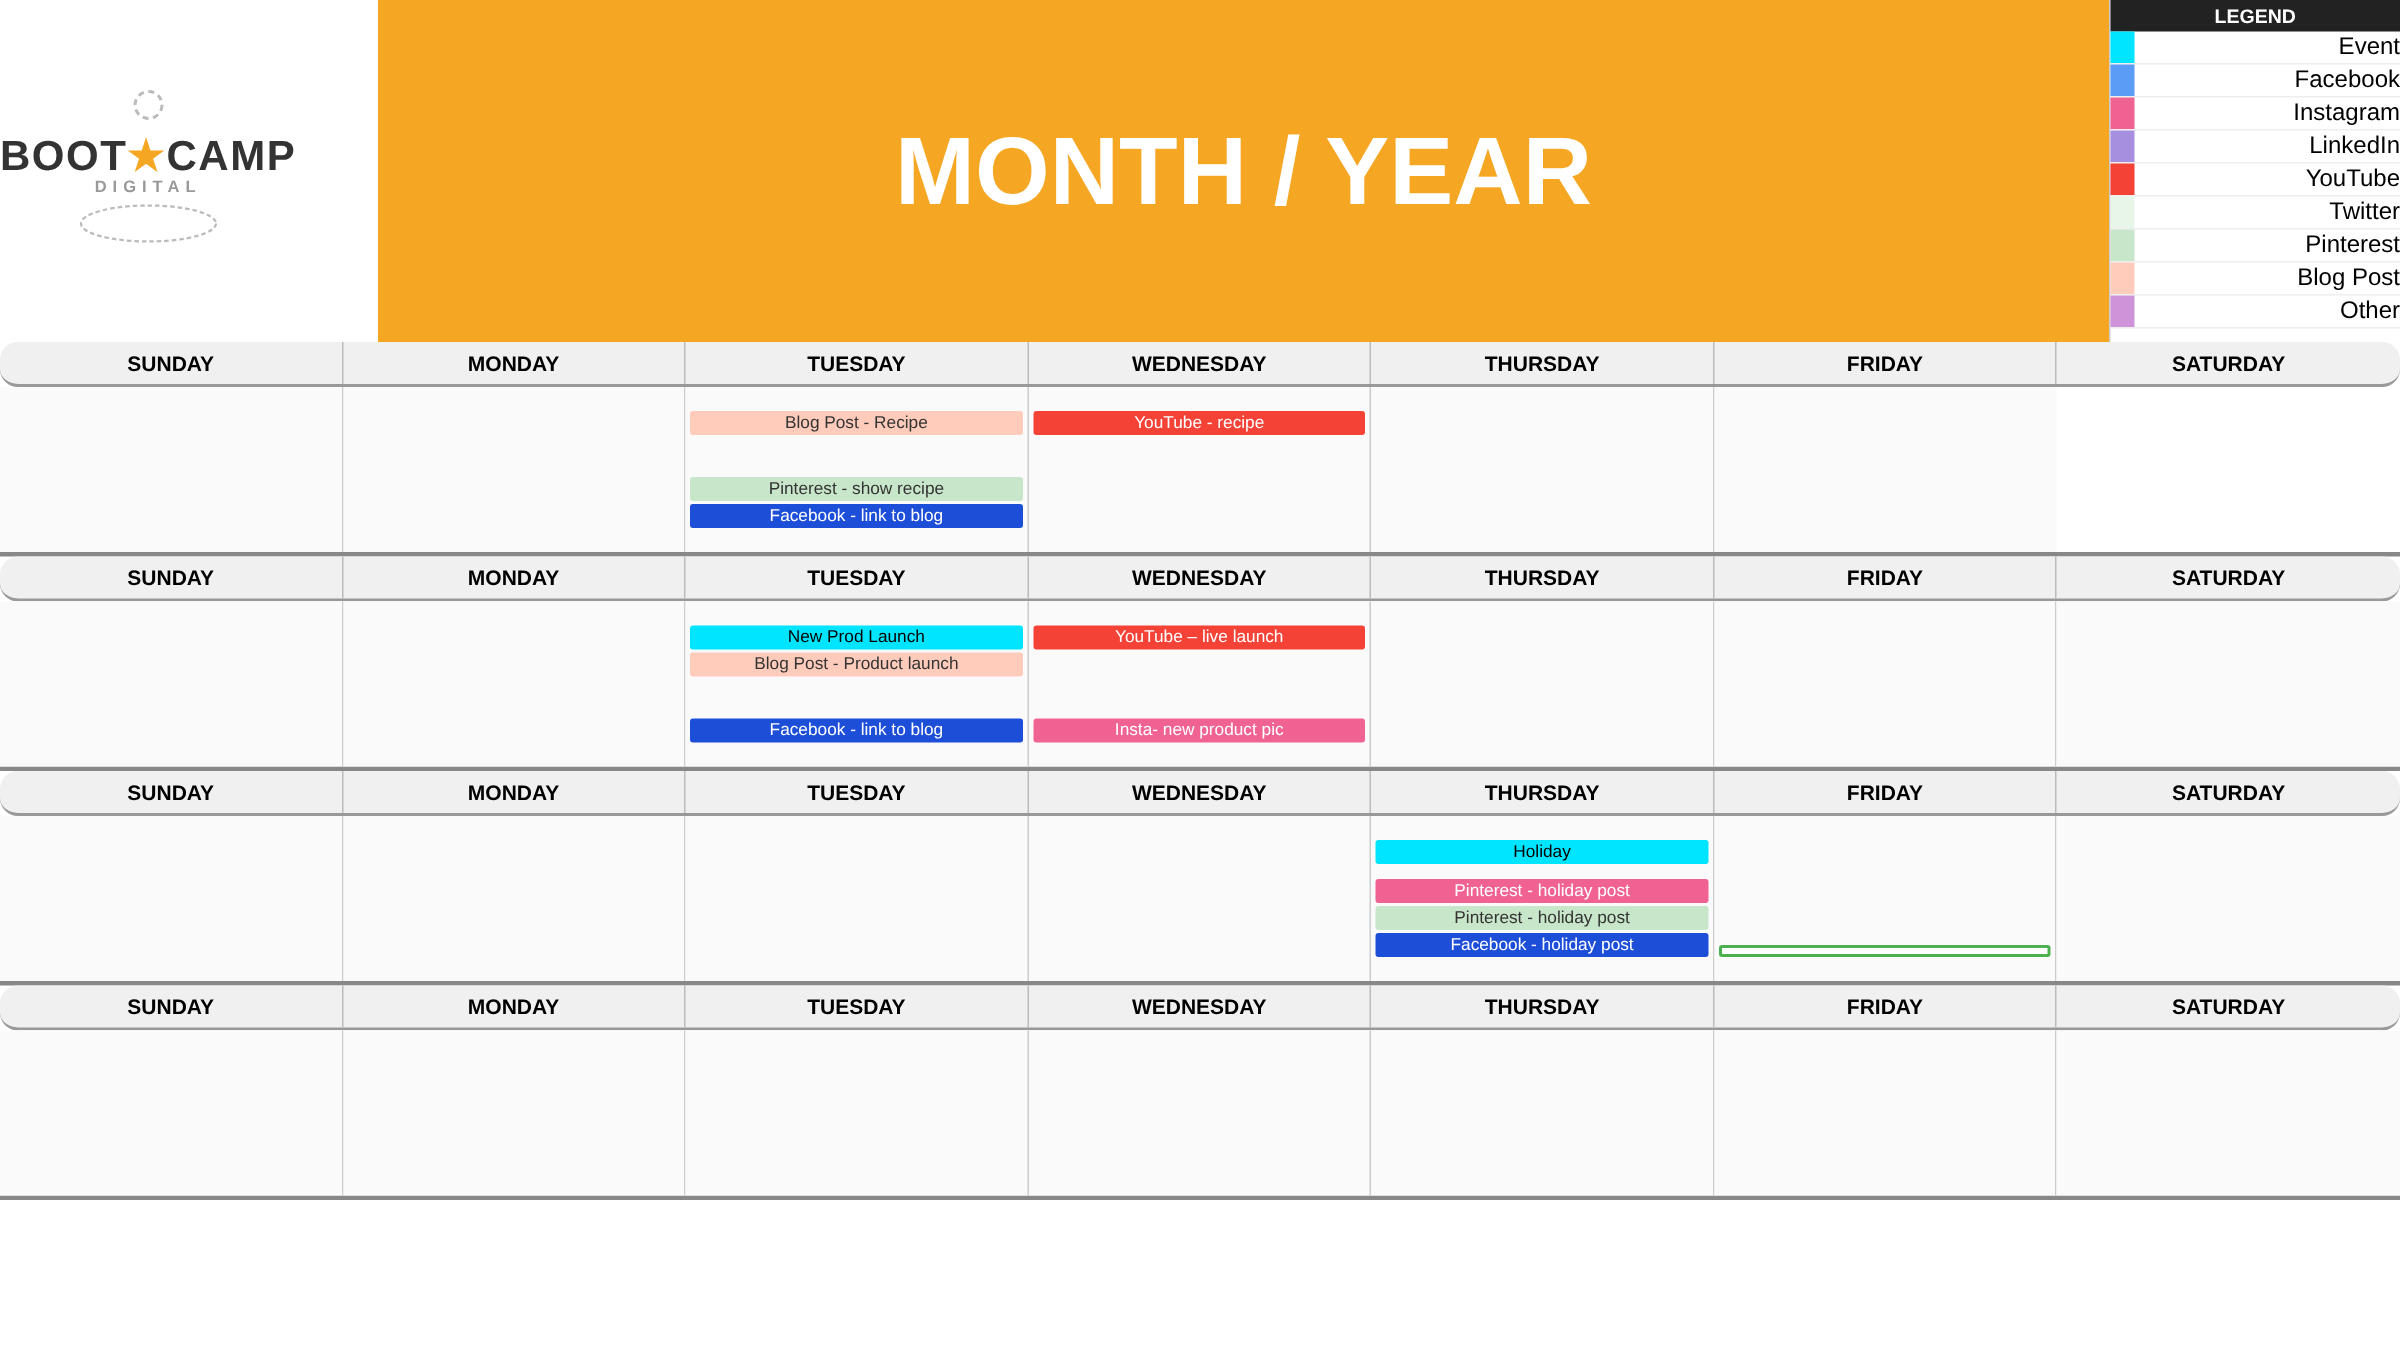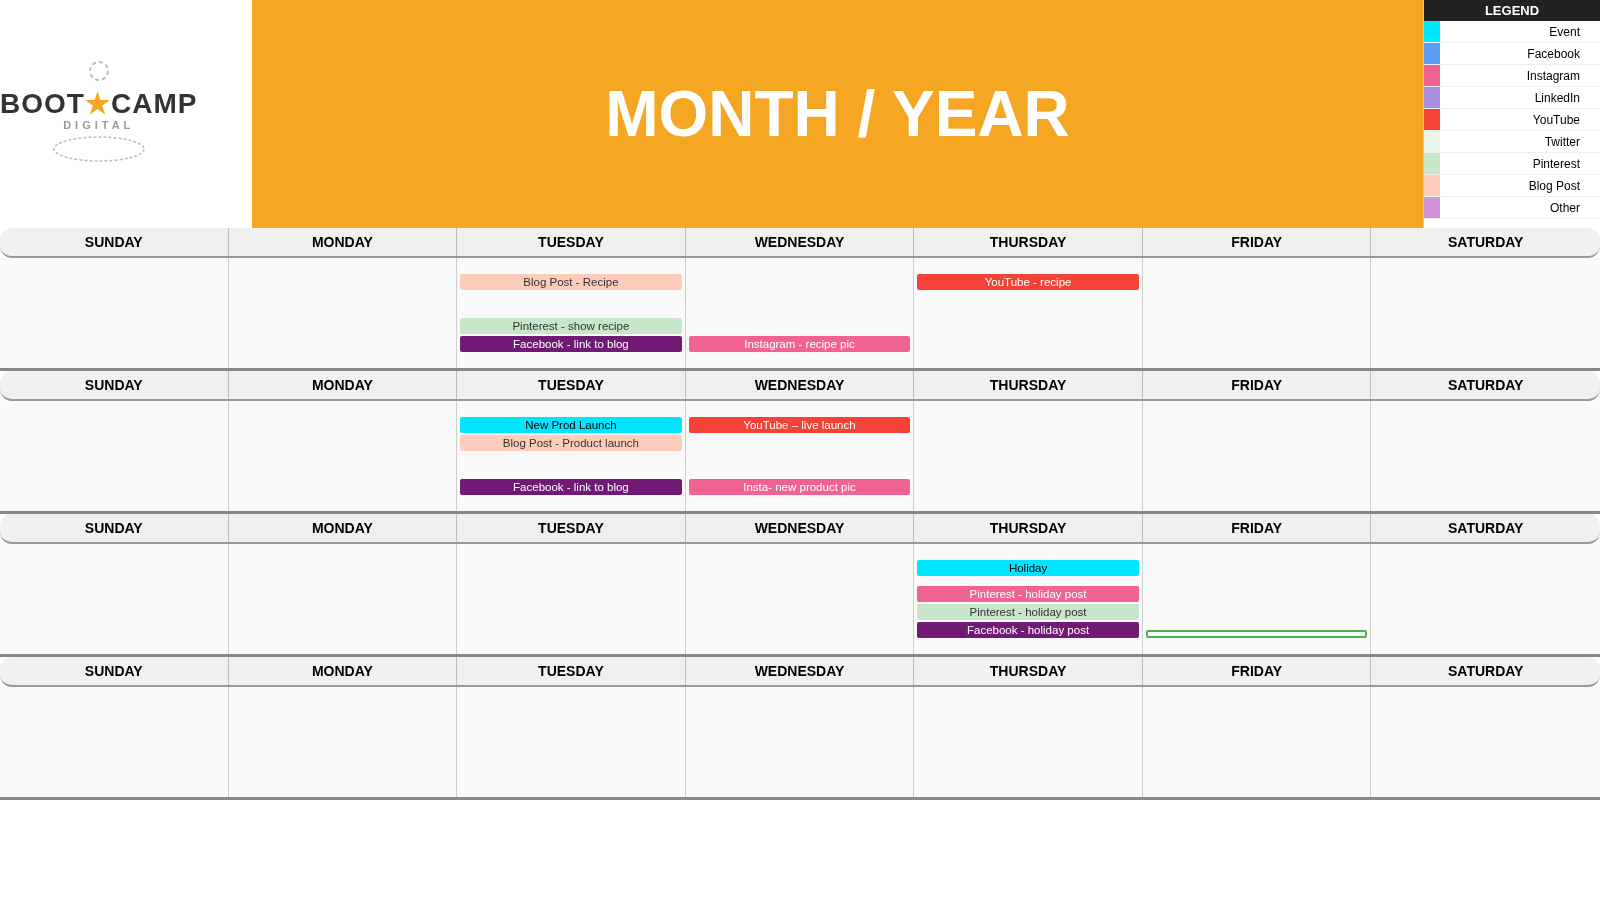--- a/index.html
+++ b/index.html
@@ -34,21 +34,21 @@
       display: flex;
       align-items: center;
       justify-content: center;
     }
     .title-text {
       font-size: 64px;
       font-weight: 900;
       color: #fff;
     }
     .legend-area {
-      width: 177px;
+      width: 194px;
       background: #fff;
       flex-shrink: 0;
       display: flex;
       flex-direction: column;
       border-left: 1px solid #ccc;
     }
     .legend-title {
       background: #222;
       color: #fff;
       font-weight: 700;
@@ -62,22 +62,22 @@
       height: 22px;
       border-bottom: 1px solid #eee;
     }
     .legend-color {
       width: 16px;
       flex-shrink: 0;
     }
     .legend-label {
       flex: 1;
       text-align: right;
-      font-size: 12px;
-      padding-right: 20px;
+      font-size: 16px;
+      padding-right: 0;
       display: flex;
       align-items: center;
       justify-content: flex-end;
     }
     .day-headers {
       display: grid;
       grid-template-columns: repeat(7, 1fr);
       background: #f0f0f0;
       border-bottom: 2px solid #999;
       border-radius: 12px;
@@ -112,21 +112,21 @@
     .event-pill {
       border-radius: 2px;
       font-size: 11.5px;
       padding: 2px 5px;
       text-align: center;
       font-weight: 500;
       white-space: nowrap;
       overflow: hidden;
       text-overflow: ellipsis;
     }
-    .event-pill.facebook { background: #701a75; color: #fff; }
+    .event-pill.facebook { background: #1d4ed8; color: #fff; }
     .event-pill.instagram { background: #f06292; color: #fff; }
     .event-pill.youtube { background: #f44336; color: #fff; }
     .event-pill.pinterest { background: #c8e6c9; color: #333; }
     .event-pill.blogpost { background: #ffccbc; color: #333; }
     .event-pill.event-cyan { background: #00e5ff; color: #000; }
     .event-pill.green-outline { background: #fff; border: 2px solid #4caf50; color: #333; }
   </style>
 </head>
 <body>
 
@@ -218,24 +218,20 @@
         <div class="day-cell">
           <div style="flex: 1 1 0%;"></div>
         </div>
         <div class="day-cell">
           <div class="event-pill blogpost">Blog Post - Recipe</div>
           <div style="flex: 1 1 0%;"></div>
           <div class="event-pill pinterest">Pinterest - show recipe</div>
           <div class="event-pill facebook">Facebook - link to blog</div>
         </div>
         <div class="day-cell">
-          <div style="flex: 1 1 0%;"></div>
-          <div class="event-pill instagram">Instagram - recipe pic</div>
-        </div>
-        <div class="day-cell">
           <div class="event-pill youtube">YouTube - recipe</div>
           <div style="flex: 1 1 0%;"></div>
         </div>
         <div class="day-cell">
           <div style="flex: 1 1 0%;"></div>
         </div>
         <div class="day-cell">
           <div style="flex: 1 1 0%;"></div>
         </div>
       </div>

